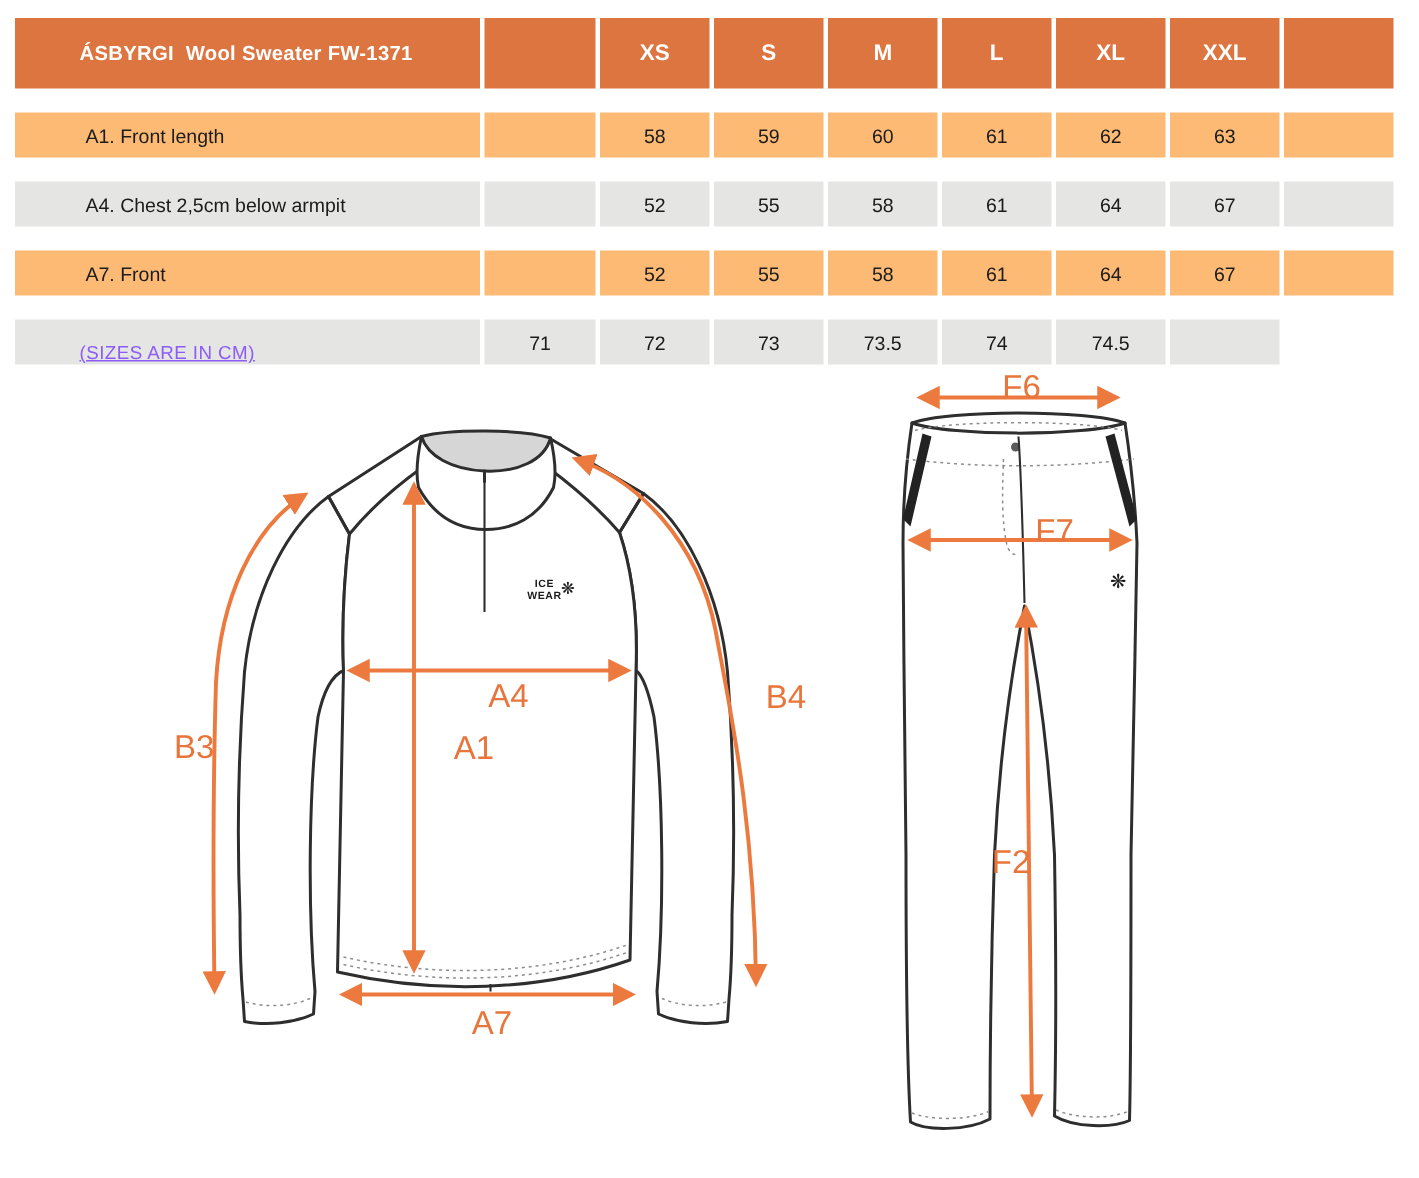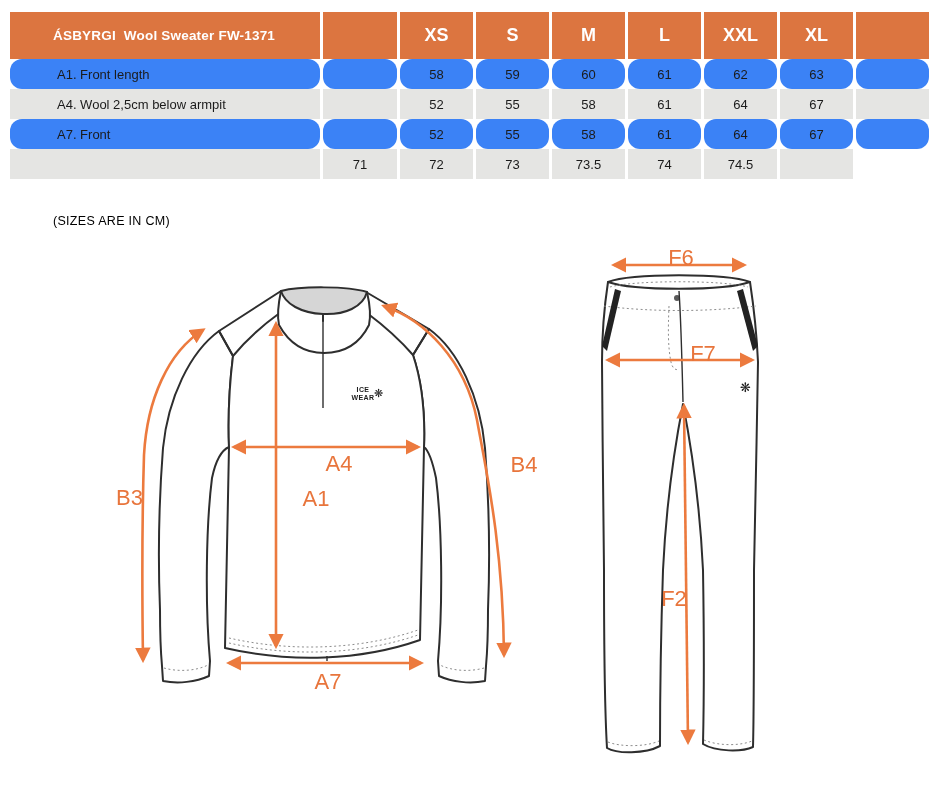--- a/index.html
+++ b/index.html
@@ -3,32 +3,32 @@
 <meta charset="utf-8">
 <style>
   html,body{margin:0;padding:0;background:#ffffff;}
   .canvas{position:relative;width:946px;height:785px;background:#ffffff;overflow:hidden;
           font-family:"Liberation Sans","DejaVu Sans",sans-serif;}
 
   
   .tbl{position:absolute;left:10px;top:12px;display:grid;
        grid-template-columns:310px 74px repeat(6,73px) 73px;
        grid-template-rows:47px repeat(4,30px);
-       gap:0 3px;}
-  .th{background:#dc7540;color:#ffffff;font-weight:bold;font-size:18px;
+       gap:16px 3px;}
+  .th{background:#dc7540;color:#ffffff;font-weight:bold;font-size:15px;
       display:flex;align-items:center;justify-content:center;}
   .th-label{justify-content:flex-start;padding-left:43px;font-size:13.5px;letter-spacing:.2px;}
   .th-label span{white-space:pre;}
   .td{display:flex;align-items:center;justify-content:center;
       font-size:13px;color:#1b1b1b;}
   .td-label{justify-content:flex-start;padding-left:47px;}
-  .row-a{background:#3b82f6;border-radius:12px;}
+  .row-a{background:#fdba74;}
   .row-b{background:#e5e5e3;}
 
-  .note{position:absolute;left:53px;top:214px;font-size:12.5px;color:#000000;letter-spacing:.3px;}
+  .note{position:absolute;left:53px;top:228px;font-size:12.5px;color:#8b5cf6;letter-spacing:.3px;text-decoration:underline;}
 
   
   .art{position:absolute;left:0;top:240px;width:946px;height:545px;}
   .garment{fill:#ffffff;stroke:#2e2e2e;stroke-width:2;stroke-linejoin:round;stroke-linecap:round;}
   .seam{fill:none;stroke:#2e2e2e;stroke-width:2;stroke-linejoin:round;stroke-linecap:round;}
   .thinseam{fill:none;stroke:#2e2e2e;stroke-width:1.4;}
   .stitch{fill:none;stroke:#8d8d8d;stroke-width:1;stroke-dasharray:2 2.6;}
   .darkfill{fill:#222222;stroke:none;}
   .collarfill{fill:#d6d6d6;stroke:#2e2e2e;stroke-width:2;stroke-linejoin:round;}
   .arrow{fill:none;stroke:#ec7a3e;stroke-width:2.6;stroke-linecap:butt;}
@@ -48,38 +48,38 @@
   <div class="tbl">
 
     <div class="th th-label">
       <span>ÁSBYRGI  Wool Sweater FW-1371</span>
     </div>
     <div class="th"></div>
     <div class="th">XS</div>
     <div class="th">S</div>
     <div class="th">M</div>
     <div class="th">L</div>
+    <div class="th">XL</div>
     <div class="th">XXL</div>
-    <div class="th">XL</div>
     <div class="th"></div>
 
     <div class="td td-label row-a">
       <span>A1. Front length</span>
       </div>
     <div class="td row-a"></div>
     <div class="td row-a">58</div>
     <div class="td row-a">59</div>
     <div class="td row-a">60</div>
     <div class="td row-a">61</div>
     <div class="td row-a">62</div>
     <div class="td row-a">63</div>
     <div class="td row-a"></div>
 
     <div class="td td-label row-b">
-      <span>A4. Wool 2,5cm below armpit</span>
+      <span>A4. Chest 2,5cm below armpit</span>
       </div>
     <div class="td row-b"></div>
     <div class="td row-b">52</div>
     <div class="td row-b">55</div>
     <div class="td row-b">58</div>
     <div class="td row-b">61</div>
     <div class="td row-b">64</div>
     <div class="td row-b">67</div>
     <div class="td row-b"></div>
 
@@ -194,15 +194,15 @@
   <span class="logo-flake">❋</span>
   <span class="pants-flake">❋</span>
 
   <span class="mlabel" style="left:116px;top:468px;width:26px;margin-top:19px;">B3</span>
   <span class="mlabel" style="left:322px;top:453px;width:34px;">A4</span>
   <span class="mlabel" style="left:278px;top:488px;width:28px;margin-left:24px;">A1</span>
   <span class="mlabel" style="left:510px;top:454px;width:28px;">B4</span>
   <span class="mlabel" style="left:312px;top:671px;width:32px;">A7</span>
   <span class="mlabel" style="left:667px;top:247px;width:28px;">F6</span>
   <span class="mlabel" style="left:689px;top:343px;width:28px;">F7</span>
-  <span class="mlabel" style="left:661px;top:564px;width:26px;margin-top:24px;">F2</span>
+  <span class="mlabel" style="left:661px;top:564px;width:26px;">F2</span>
 
 </div>
 
 </body></html>

